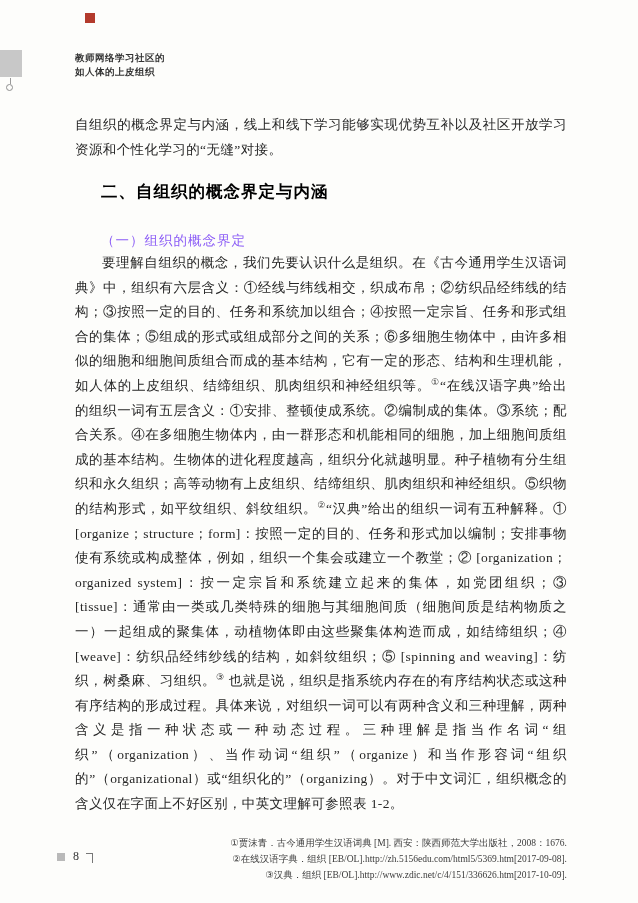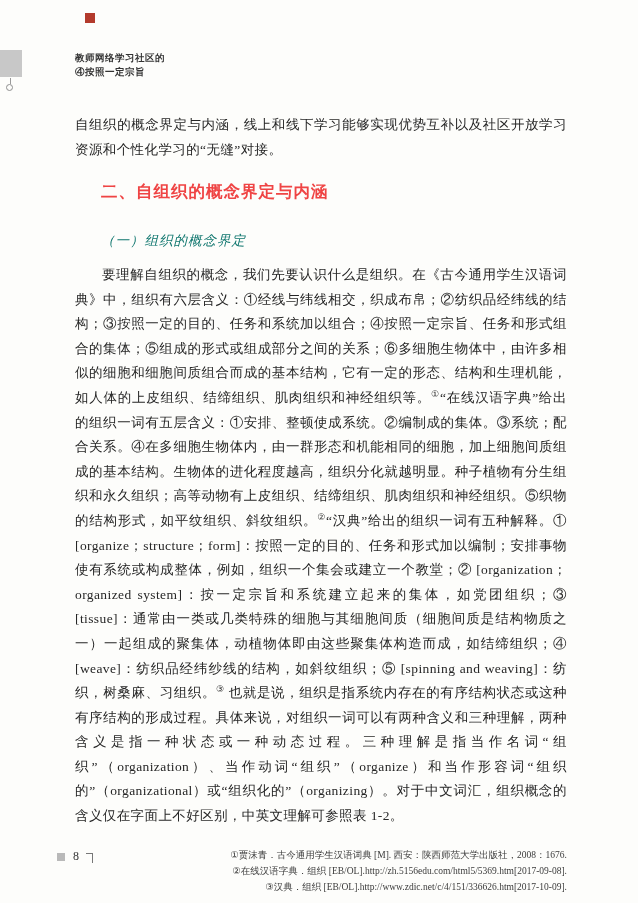--- a/index.html
+++ b/index.html
@@ -38,31 +38,29 @@
   .content {
     position:absolute; left:75px; top:112px; width:492px;
   }
   .intro {
     font-size:13.5px; line-height:25px; letter-spacing:0.4px;
     text-align:justify; text-indent:0;
   }
   .section-heading {
     margin:17px 0 0 26px;
     font-family:"Liberation Sans","DejaVu Sans",sans-serif;
-    font-size:16.5px; line-height:24px; font-weight:bold; color:#ef4444;
+    font-size:16.5px; line-height:24px; font-weight:bold; color:#000000;
     letter-spacing:1px;
   }
   .subsection-heading {
     margin:28px 0 0 26px;
-    font-size:13.5px; line-height:20px; font-weight:normal; color:#0f766e;
+    font-size:13.5px; line-height:20px; font-weight:normal; color:#8b5cf6;
     letter-spacing:1px;
-    font-style:italic;
   }
   .body-text {
-    margin-top:12px;
     font-size:13.5px; line-height:24.6px; letter-spacing:0.4px;
     text-align:justify; text-indent:2em;
   }
   .sup {
     font-size:9px; vertical-align:super; line-height:0;
   }
   .footnotes {
     margin:18px 0 0 22px;
   }
   .footnote {
@@ -92,21 +90,21 @@
 
 <div class="page">
 
   <div class="red-square"></div>
   <div class="side-tab"></div>
   <div class="side-stem"></div>
   <div class="side-ring"></div>
 
   <header class="running-head">
     <div>教师网络学习社区的</div>
-    <div>④按照一定宗旨</div>
+    <div>如人体的上皮组织</div>
   </header>
 
   <main class="content">
     <p class="intro">自组织的概念界定与内涵，线上和线下学习能够实现优势互补以及社区开放学习资源和个性化学习的“无缝”对接。</p>
 
     <h2 class="section-heading">二、自组织的概念界定与内涵</h2>
 
     <h3 class="subsection-heading">（一）组织的概念界定</h3>
 
     <p class="body-text" id="body-paragraph"><span>要理解自组织的概念，我们先要认识什么是组织。在《古今通用学生汉语词典》中，组织有六层含义：①经线与纬线相交，织成布帛；②纺织品经纬线的结构；③按照一定的目的、任务和系统加以组合；④按照一定宗旨、任务和形式组合的集体；⑤组成的形式或组成部分之间的关系；⑥多细胞生物体中，由许多相似的细胞和细胞间质组合而成的基本结构，它有一定的形态、结构和生理机能，如人体的上皮组织、结缔组织、肌肉组织和神经组织等。</span><span class="sup">①</span><span>“在线汉语字典”给出的组织一词有五层含义：①安排、整顿使成系统。②编制成的集体。③系统；配合关系。④在多细胞生物体内，由一群形态和机能相同的细胞，加上细胞间质组成的基本结构。生物体的进化程度越高，组织分化就越明显。种子植物有分生组织和永久组织；高等动物有上皮组织、结缔组织、肌肉组织和神经组织。⑤织物的结构形式，如平纹组织、斜纹组织。</span><span class="sup">②</span><span>“汉典”给出的组织一词有五种解释。① [organize；structure；form]：按照一定的目的、任务和形式加以编制；安排事物使有系统或构成整体，例如，组织一个集会或建立一个教堂；② [organization；organized system]：按一定宗旨和系统建立起来的集体，如党团组织；③ [tissue]：通常由一类或几类特殊的细胞与其细胞间质（细胞间质是结构物质之一）一起组成的聚集体，动植物体即由这些聚集体构造而成，如结缔组织；④ [weave]：纺织品经纬纱线的结构，如斜纹组织；⑤ [spinning and weaving]：纺织，树桑麻、习组织。</span><span class="sup">③</span><span> 也就是说，组织是指系统内存在的有序结构状态或这种有序结构的形成过程。具体来说，对组织一词可以有两种含义和三种理解，两种含义是指一种状态或一种动态过程。三种理解是指当作名词“组织”（organization）、当作动词“组织”（organize）和当作形容词“组织的”（organizational）或“组织化的”（organizing）。对于中文词汇，组织概念的含义仅在字面上不好区别，中英文理解可参照表 1-2。</span></p>

